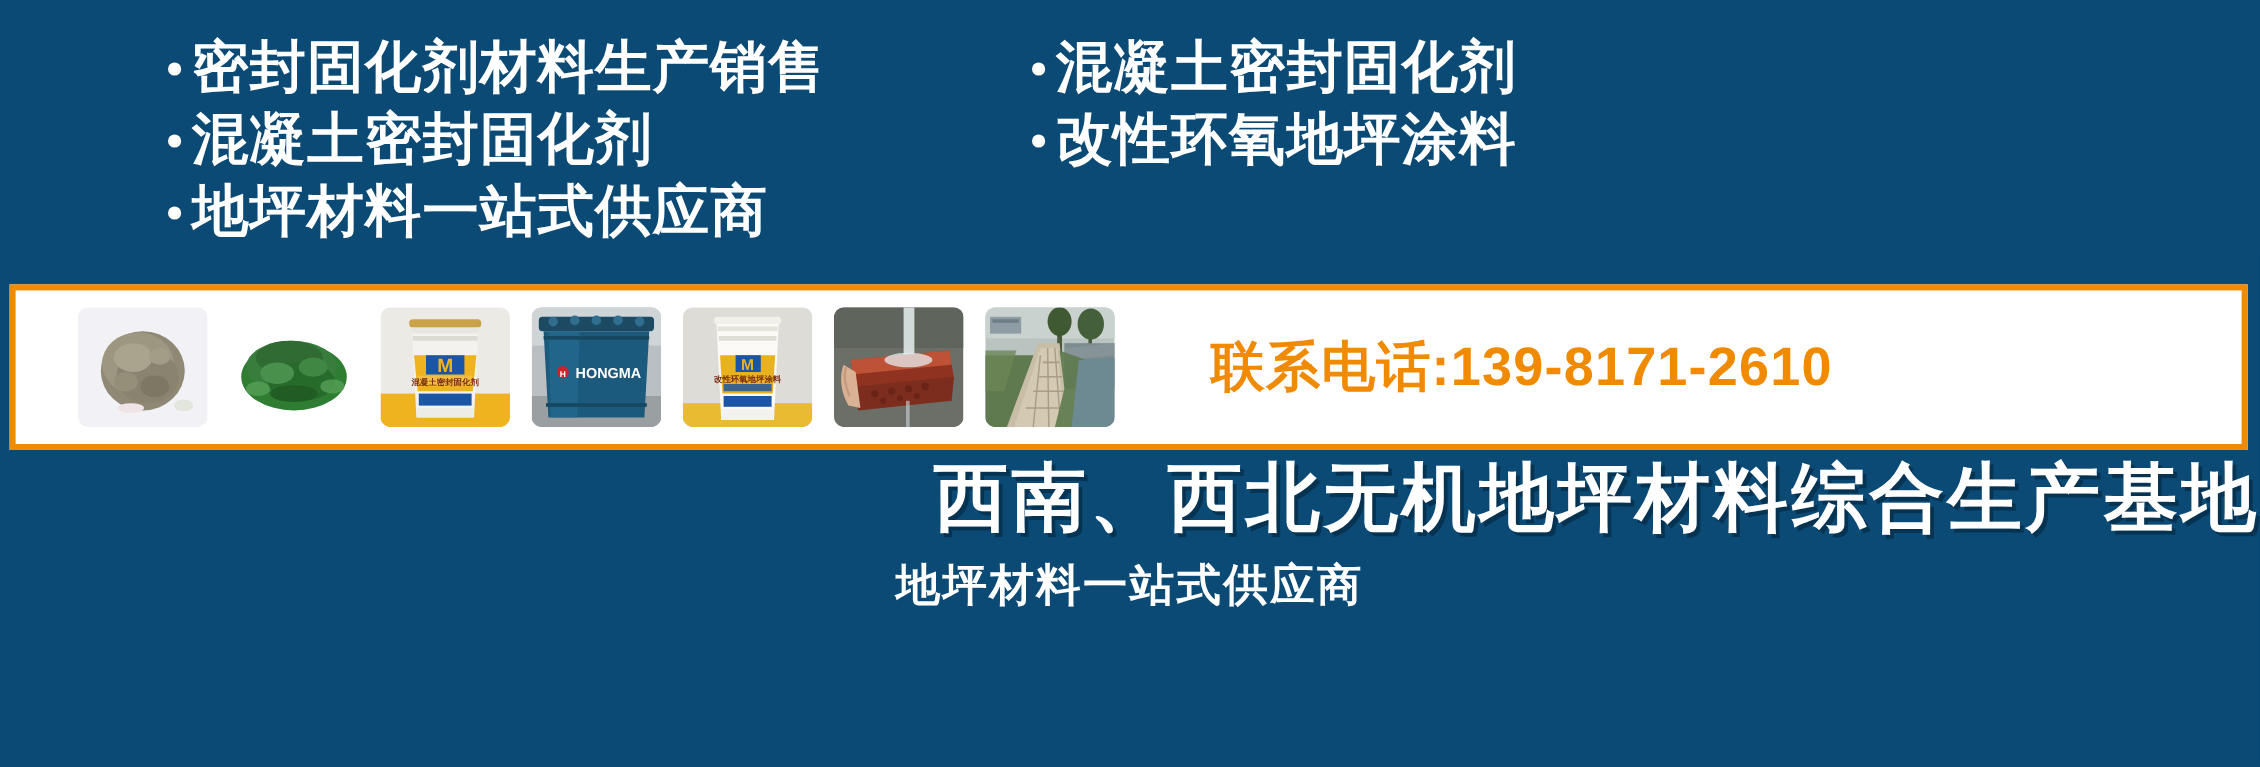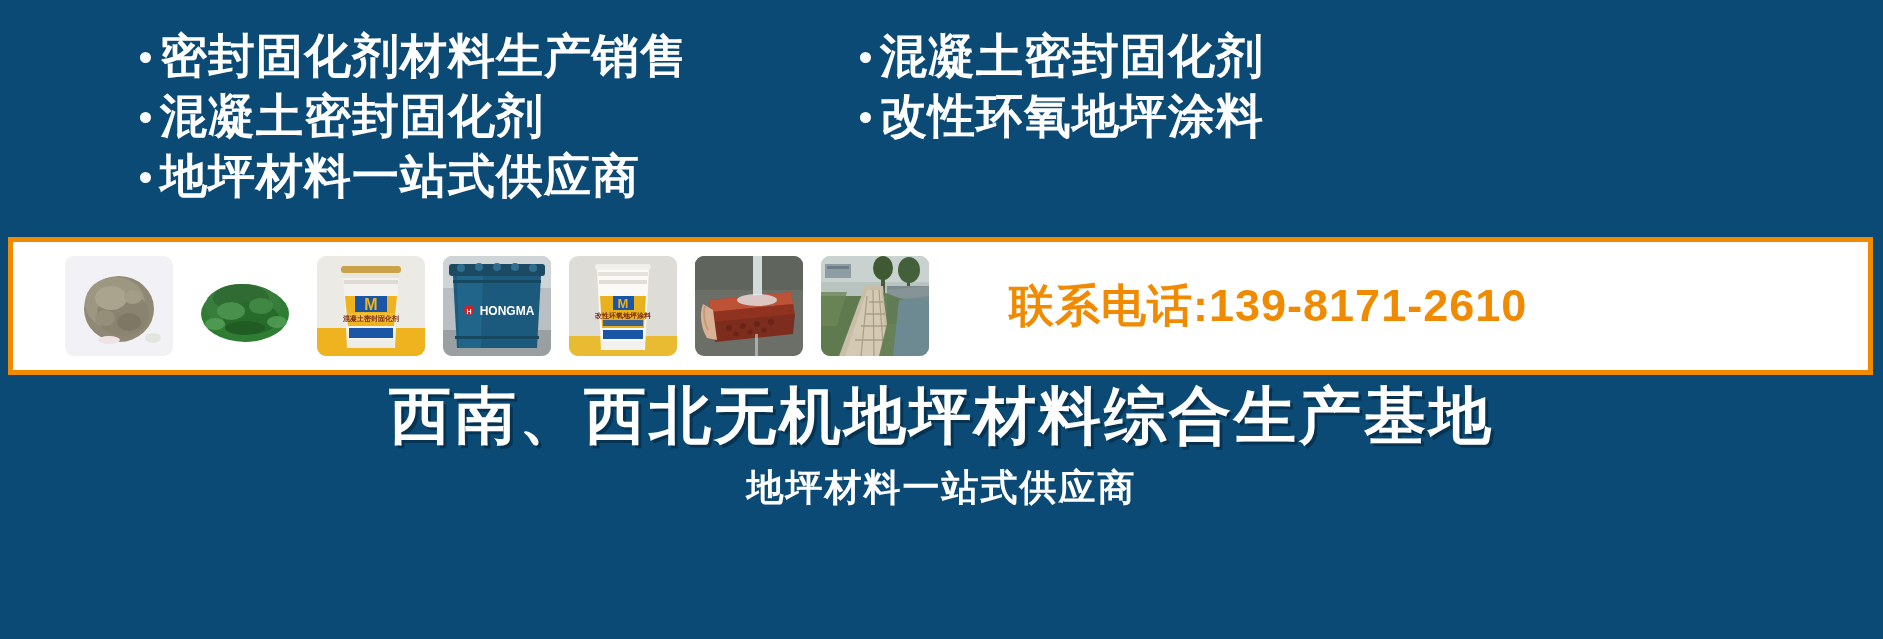--- a/index.html
+++ b/index.html
@@ -75,21 +75,21 @@
     font-size:45px;
     font-weight:bold;
     letter-spacing:1px;
     white-space:nowrap;
     font-family:"Liberation Sans","DejaVu Sans",sans-serif;
   }
 
   
   #headline-wrap{
     position:absolute;left:0;top:383px;width:1883px;
-    text-align:center;
+    text-align:right;
   }
   #headline{
     display:inline-block;
     color:#ffffff;
     font-size:62px;
     font-weight:bold;
     letter-spacing:3px;
     line-height:1.08;
     text-shadow:3px 3px 0 rgba(0,0,0,0.30);
     white-space:nowrap;

